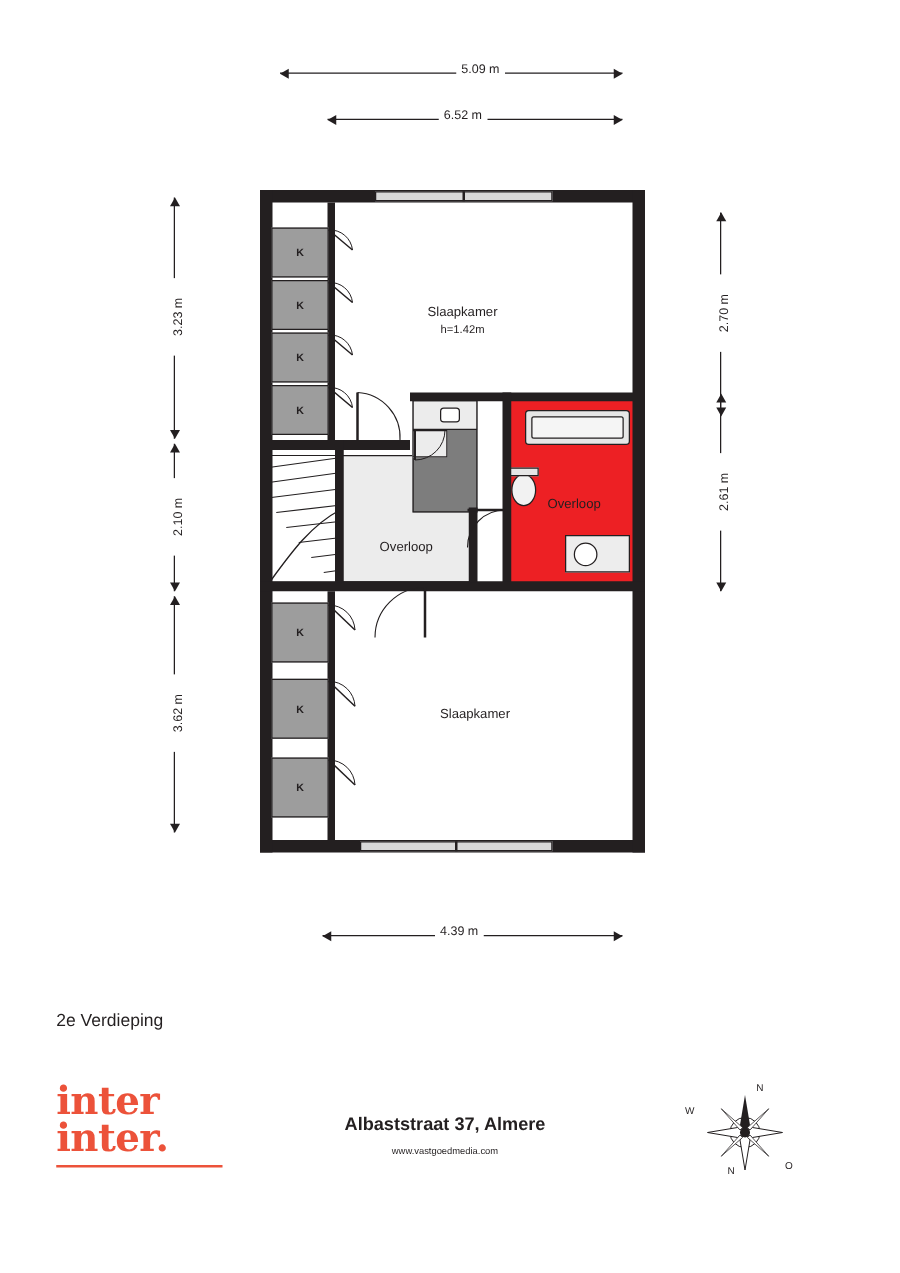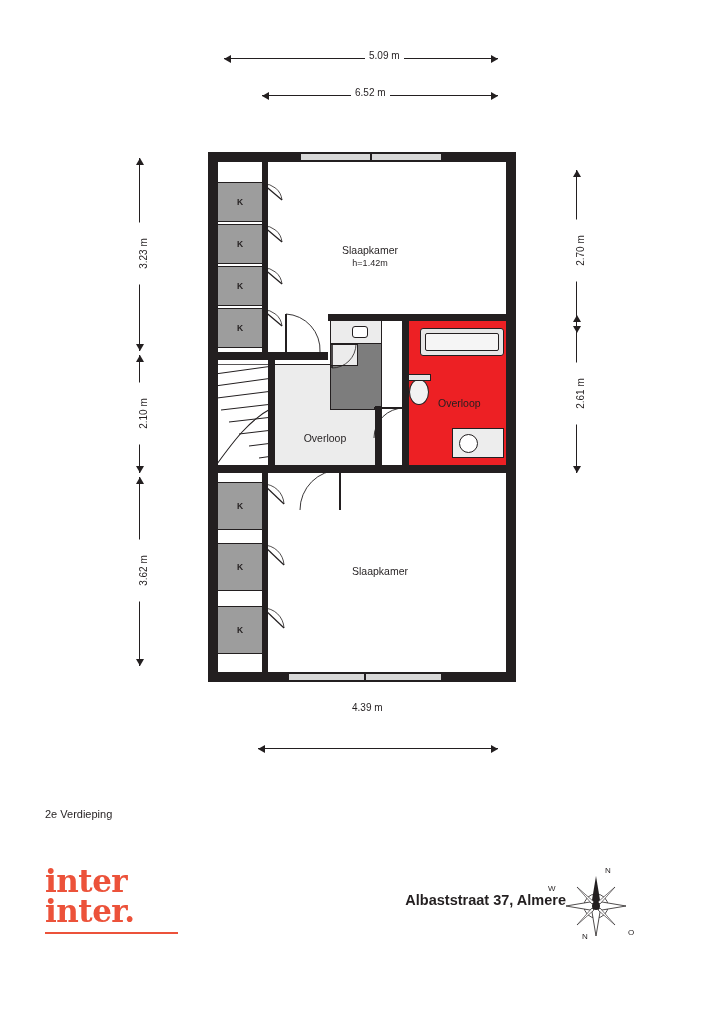--- a/index.html
+++ b/index.html
@@ -145,40 +145,40 @@
     box-sizing: border-box;
     background: #ffffff;
   }
   .fixture-round {
     border-radius: 50%;
   }
 
   
   .floor-caption {
     position: absolute;
-    font-size: 11px;
+    font-size: 14px;
     color: #231f20;
   }
   .logo {
     position: absolute;
     color: #ec523a;
     font-family: "DejaVu Serif", serif;
     font-size: 31px;
     line-height: 30px;
     letter-spacing: -0.5px;
   }
   .logo .l2 { display: block; }
   .logo-rule {
     position: absolute;
     height: 2px;
     background: #ec523a;
   }
   .title-block {
     position: absolute;
-    text-align: right;
+    text-align: center;
     width: 420px;
   }
   .title-block .addr {
     font-size: 14.5px;
     font-weight: bold;
     color: #231f20;
   }
   .title-block .copy {
     font-size: 7.5px;
     color: #231f20;
@@ -219,21 +219,21 @@
   <div class="dim dim-v" style="left:139px; top:477px; height:189px;"></div>
   <div class="dim-label dim-label-v" style="left:112px; top:565px; width:54px; text-align:center; transform:rotate(-90deg);">3.62 m</div>
 
   <div class="dim dim-v" style="left:576px; top:170px; height:163px;"></div>
   <div class="dim-label dim-label-v" style="left:549px; top:245px; width:54px; text-align:center; transform:rotate(-90deg);">2.70 m</div>
 
   <div class="dim dim-v" style="left:576px; top:315px; height:158px;"></div>
   <div class="dim-label dim-label-v" style="left:549px; top:388px; width:54px; text-align:center; transform:rotate(-90deg);">2.61 m</div>
 
   <div class="dim dim-h" style="left:258px; top:748px; width:240px;"></div>
-  <div class="dim-label" style="left:348px; top:702px;">4.39 m</div>
+  <div class="dim-label" style="left:348px; top:740px;">4.39 m</div>
 
   <div class="floor" style="left:215px; top:158px; width:300px; height:520px; background:#ffffff;"></div>
 
   <div class="bath" style="left:406px; top:318px; width:103px; height:148px;"></div>
   <div class="bath-label" style="left:438px; top:397px;">Overloop</div>
 
   <div class="fixture" style="left:420px; top:328px; width:84px; height:28px; border-radius:3px; background:#e6e6e6;"></div>
   <div class="fixture" style="left:425px; top:333px; width:74px; height:18px; border-radius:2px; background:#f5f5f5;"></div>
 
   <div class="fixture fixture-round" style="left:409px; top:379px; width:20px; height:26px; background:#f2f2f2;"></div>
@@ -359,20 +359,21 @@
 
   <div class="logo" style="left:45px; top:866px;font-weight:bold;">
     <span>inter</span>
     <span class="l2">inter.</span>
   </div>
   <div class="logo-rule" style="left:45px; top:932px; width:133px;"></div>
 
   <div class="title-block" style="left:146px; top:892px;">
     <div class="addr">Albaststraat 37, Almere</div>
     <div class="copy">
+      <div>www.vastgoedmedia.com</div>
     </div>
   </div>
 
   <div class="compass">
     <svg width="96" height="78" viewBox="0 0 96 78">
       <g transform="translate(48,40)">
         <circle cx="0" cy="0" r="12" fill="none" stroke="#231f20" stroke-width="0.8"></circle>
         <path d="M0,-30 L4,-6 L0,0 L-4,-6 Z" fill="#231f20"></path>
         <path d="M0,30 L4,6 L0,0 L-4,6 Z" fill="#ffffff" stroke="#231f20" stroke-width="0.8"></path>
         <path d="M30,0 L6,4 L0,0 L6,-4 Z" fill="#ffffff" stroke="#231f20" stroke-width="0.8"></path>

